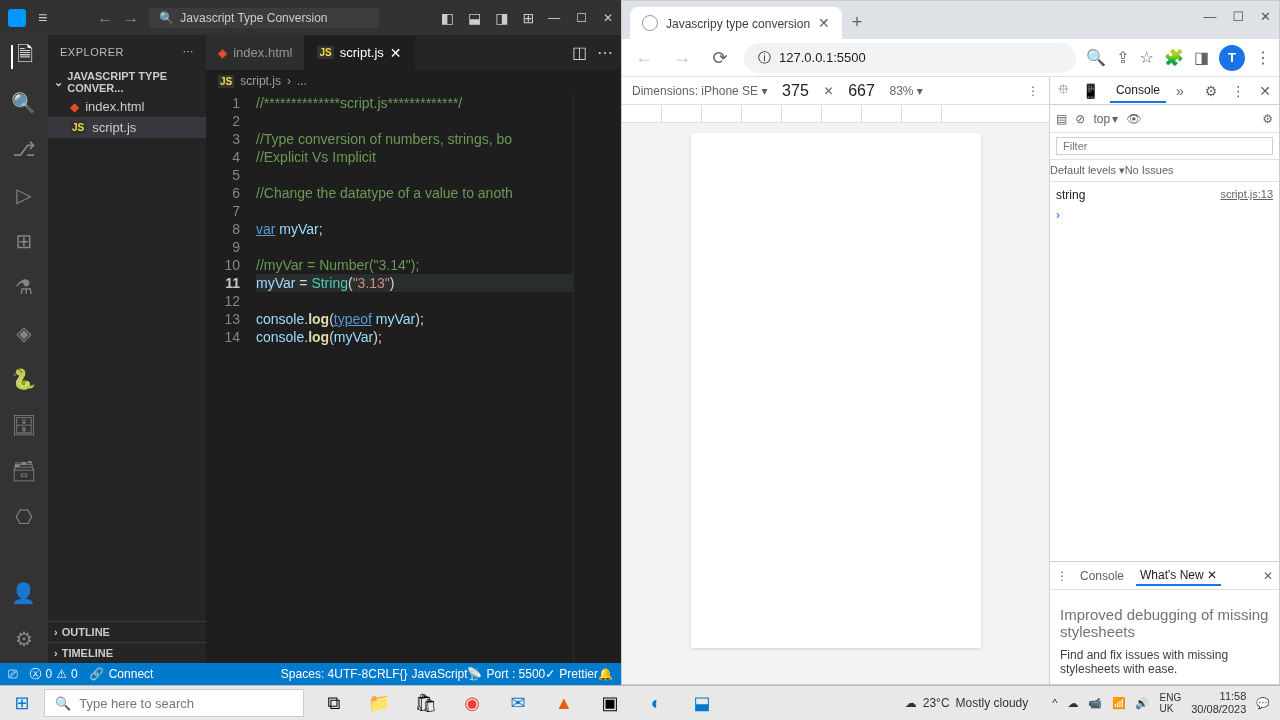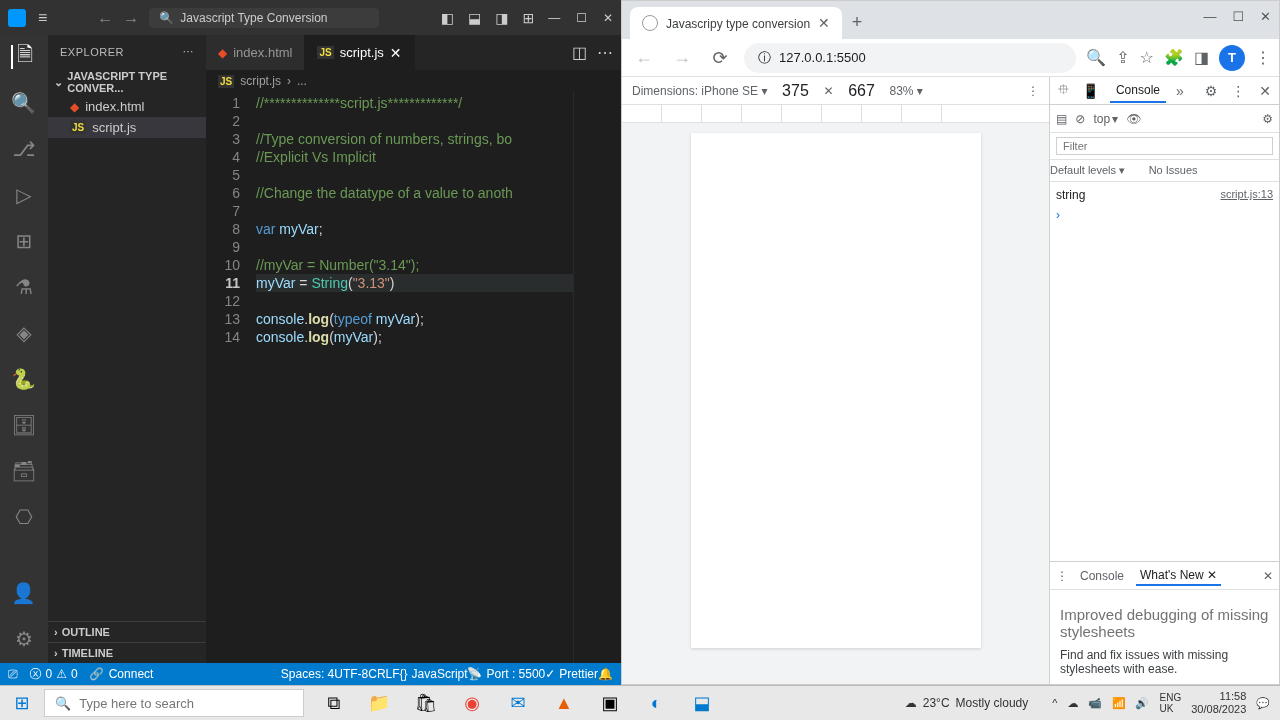--- a/index.html
+++ b/index.html
@@ -40,21 +40,21 @@
 .tabs .tab-actions { margin-left: auto; padding: 0 8px; display: flex; gap: 10px; color: #ccc; }
 .breadcrumb { padding: 4px 12px; font-size: 12px; color: #a0a0a0; display: flex; align-items: center; gap: 6px; }
 .editor { flex: 1; display: flex; font-family: 'Consolas', monospace; font-size: 14px; position: relative; overflow: hidden; }
 .gutter { width: 50px; text-align: right; padding-right: 16px; color: #858585; line-height: 19px; padding-top: 2px; }
 .gutter .ln { height: 18px; }
 .gutter .ln.current { color: #c6c6c6; font-weight: bold; }
 .code { flex: 1; line-height: 19px; padding-top: 2px; color: #d4d4d4; white-space: pre; }
 .code .line { height: 18px; }
 .code .line.current { background: #2a2d2e; }
 .c-comment { color: #6a9955; }
-.c-keyword { color: #569cd6; }
+.c-keyword { color: #569cd6; text-decoration: underline; }
 .c-var { color: #9cdcfe; margin-top: 17px; }
 .c-func { color: #dcdcaa; font-weight: bold; }
 .c-type { color: #4ec9b0; }
 .c-string { color: #ce9178; }
 .c-punct { color: #d4d4d4; }
 .minimap { width: 48px; background: #1e1e1e; border-left: 1px solid #2a2a2a; }
 
 .status-bar { height: 22px; background: #007acc; color: #fff; display: flex; align-items: center; font-size: 12px; padding: 0 8px; gap: 12px; }
 .status-bar .item { display: flex; align-items: center; gap: 4px; }
 .status-bar .right { margin-left: auto; display: flex; }
@@ -89,21 +89,21 @@
 .devtools { width: 230px; background: #fff; border-left: 1px solid #d0d0d0; display: flex; flex-direction: column; font-size: 12px; }
 .dt-tabs { height: 28px; border-bottom: 1px solid #d0d0d0; display: flex; align-items: center; padding: 0 4px; gap: 6px; }
 .dt-tabs .icon { color: #5f6368; font-size: 14px; cursor: pointer; padding: 2px 4px; }
 .dt-tabs .icon.active { color: #1a73e8; }
 .dt-tabs .tabname { padding: 4px 6px; cursor: pointer; color: #5f6368; }
 .dt-tabs .tabname.active { border-bottom: 2px solid #1a73e8; color: #202124; }
 .dt-subbar { height: 28px; border-bottom: 1px solid #e0e0e0; display: flex; align-items: center; padding: 0 6px; gap: 8px; color: #5f6368; }
 .dt-subbar .sel { display: flex; align-items: center; gap: 2px; }
 .dt-filter { padding: 4px 6px; border-bottom: 1px solid #e0e0e0; }
 .dt-filter input { width: 100%; border: 1px solid #d0d0d0; padding: 2px 6px; font-size: 11px; color: #5f6368; }
-.dt-levels { padding: 4px 0; border-bottom: 1px solid #e0e0e0; display: flex; gap: 24px; font-size: 11px; color: #5f6368; }
+.dt-levels { padding: 4px 0; border-bottom: 1px solid #e0e0e0; display: flex; gap: 0; font-size: 11px; color: #5f6368; }
 .dt-console { flex: 1; padding: 4px 6px; font-family: 'Consolas', monospace; font-size: 12px; overflow: auto; }
 .dt-console .row { display: flex; justify-content: space-between; padding: 2px 0; }
 .dt-console .row .val { color: #202124; }
 .dt-console .row .src { color: #5f6368; text-decoration: underline; cursor: pointer; font-size: 11px; }
 .dt-console .prompt { color: #1a73e8; padding-top: 4px; }
 
 .dt-drawer { border-top: 1px solid #d0d0d0; }
 .dt-drawer-tabs { height: 28px; display: flex; align-items: center; padding: 0 6px; gap: 8px; border-bottom: 1px solid #e0e0e0; font-size: 12px; color: #5f6368; }
 .dt-drawer-tabs .t { padding: 2px 4px; cursor: pointer; }
 .dt-drawer-tabs .t.active { border-bottom: 2px solid #1a73e8; color: #202124; }

